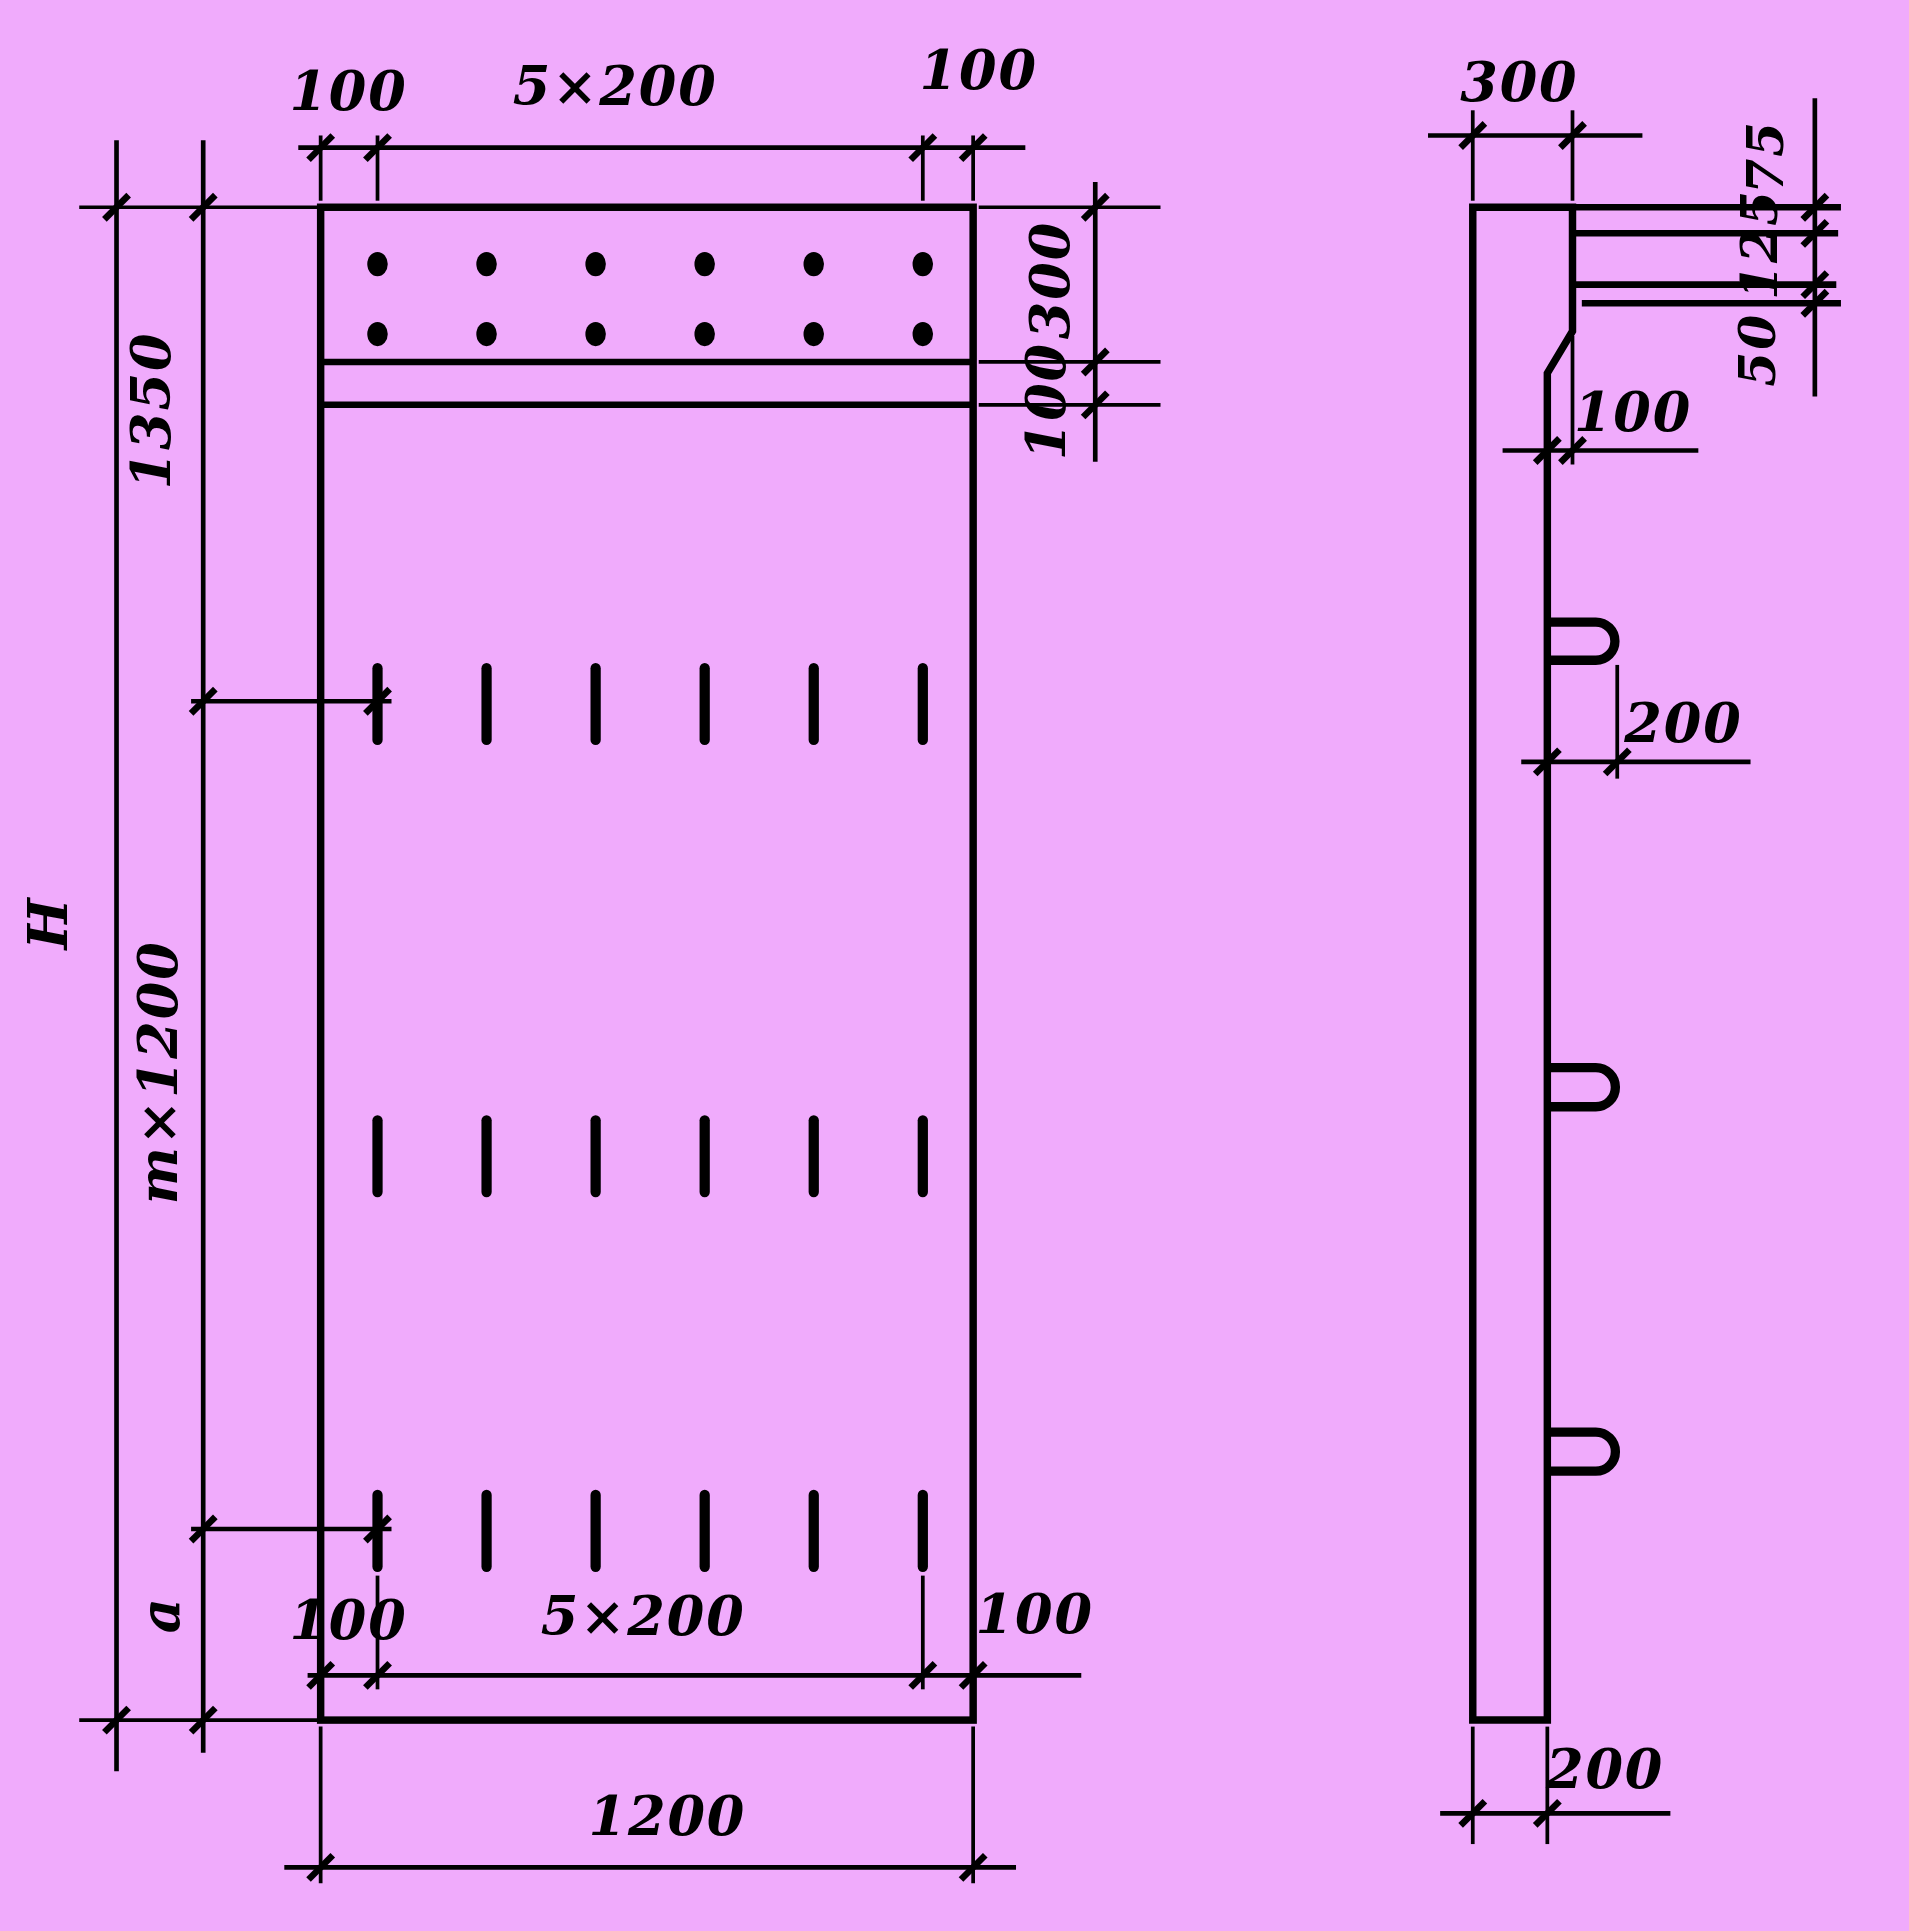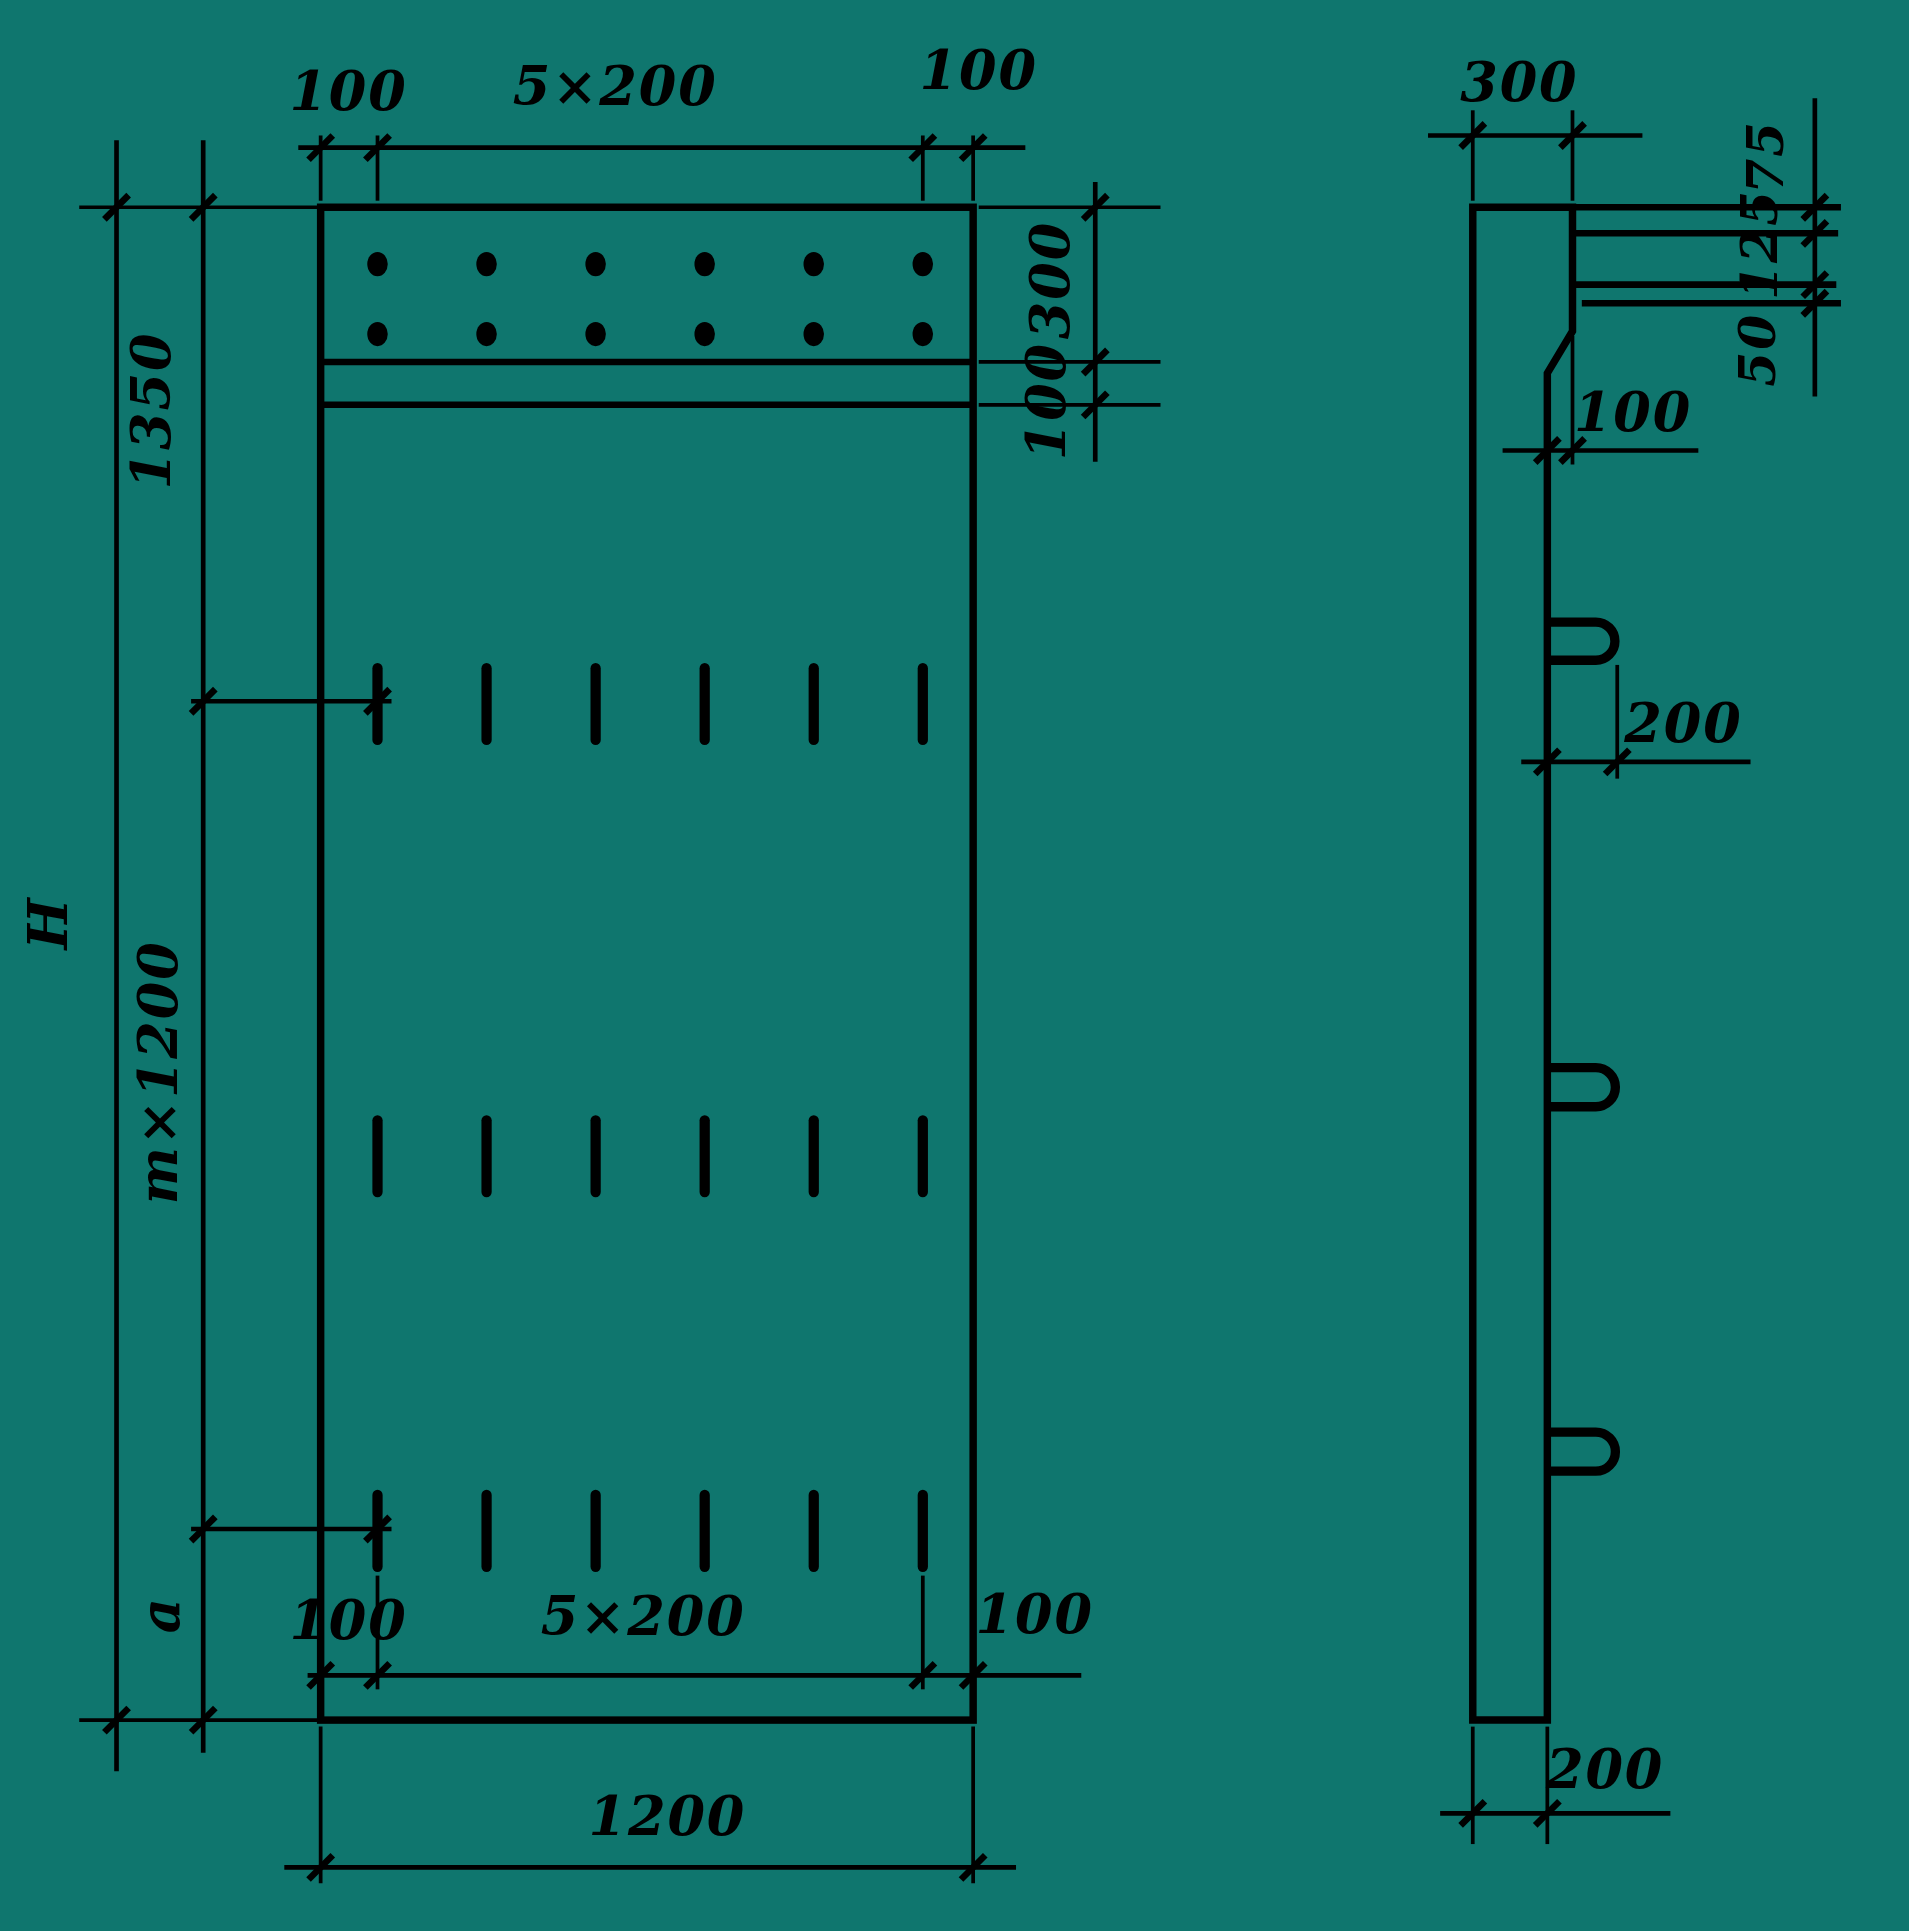--- a/index.html
+++ b/index.html
@@ -4,21 +4,21 @@
 <style>
   html, body {
     margin: 0;
     padding: 0;
     background: #ffffff;
   }
   .sheet {
     position: relative;
     width: 1909px;
     height: 1932px;
-    background: #0f766e;
+    background: #f0abfc;
     overflow: hidden;
   }
   svg { display: block; }
   .dim-label {
     font-family: "DejaVu Serif", serif;
     font-style: italic;
     font-weight: bold;
     font-size: 58px;
     fill: #000000;
     letter-spacing: 2px;

